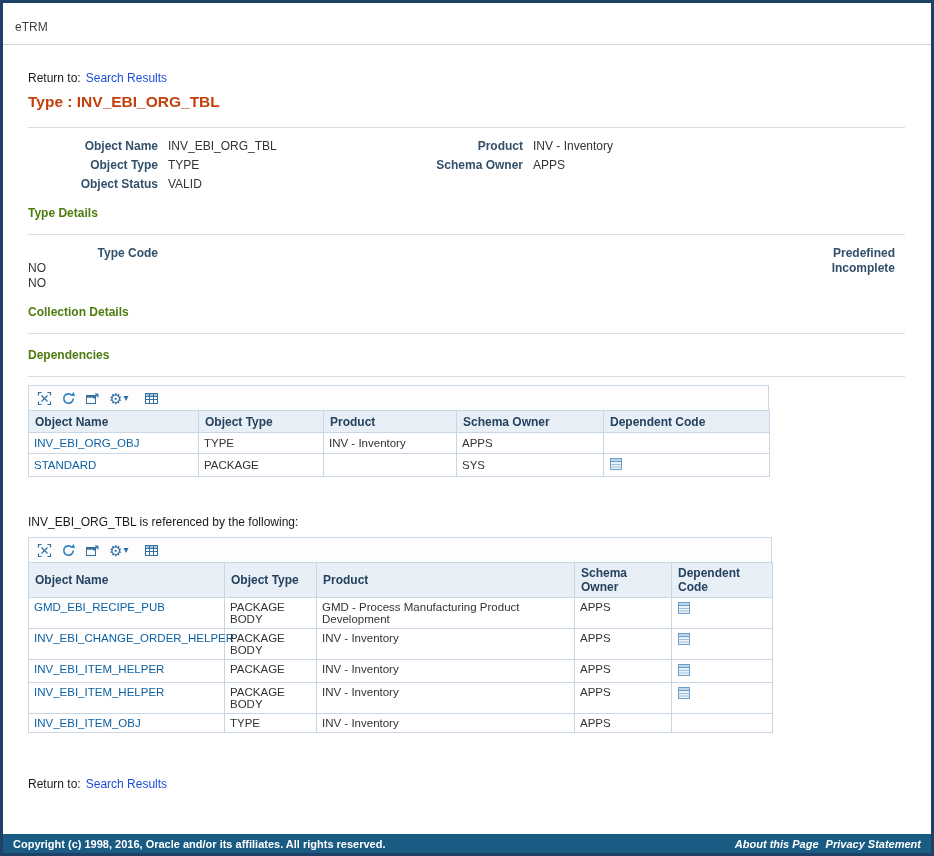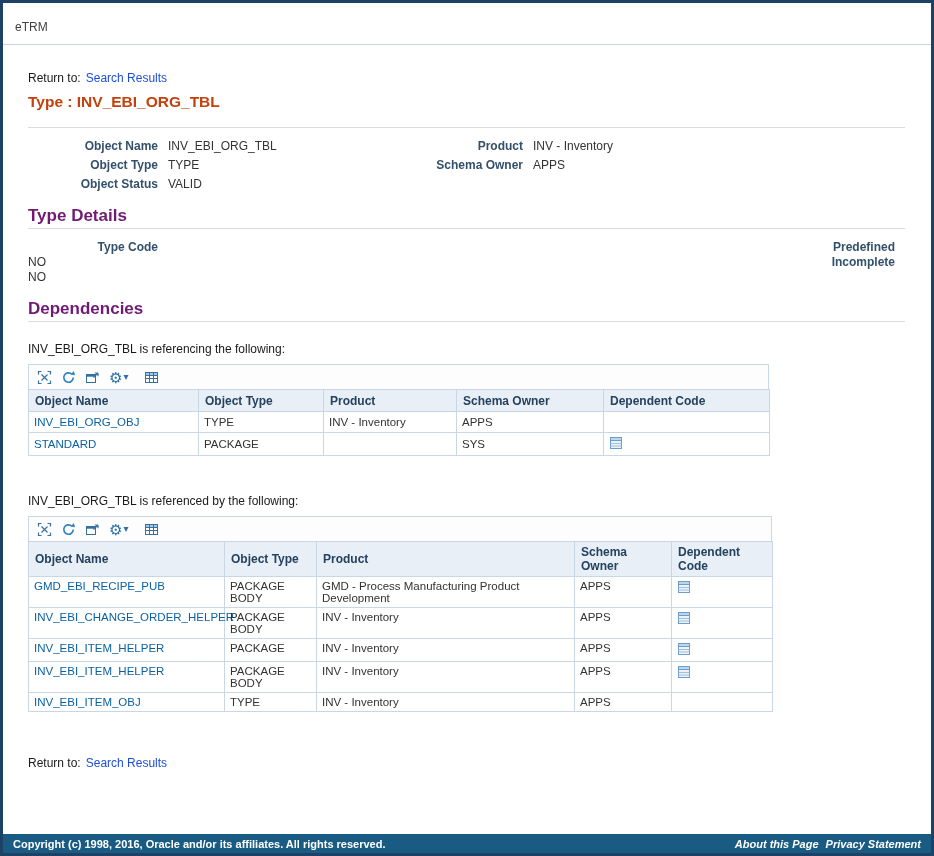--- a/index.html
+++ b/index.html
@@ -22,22 +22,22 @@
   .content { flex:1; padding:0 26px 0 25px; overflow:hidden; }
   .return-row { margin-top:26px; font-size:12px; color:#1a1a1a; }
   .return-row a { color:#1d4ed8; text-decoration:none; margin-left:5px; cursor:pointer; }
   a.inline-link { color:#0b61a4; text-decoration:none; cursor:pointer; }
 
   h1.page-title {
     margin-top:8px; font-size:15.5px; font-weight:bold; color:#c2410c;
     padding-bottom:16px; border-bottom:1px solid #d8dde2;
   }
   h2.section {
-    margin-top:14px; font-size:17px; font-weight:bold; color:#701a75;
-    padding-bottom:2px; border-bottom:1px solid #d8dde2;
+    margin-top:14px; font-size:12px; font-weight:bold; color:#4d7c0f;
+    padding-bottom:14px; border-bottom:1px solid #d8dde2;
   }
 
   .info-grid {
     display:grid; grid-template-columns:140px 250px 115px 1fr;
     row-gap:4px; margin-top:11px; font-size:12px; line-height:15px;
   }
   .kv {
     display:grid; grid-template-columns:140px 1fr;
     margin-top:11px; font-size:12px; line-height:15px;
   }
@@ -122,24 +122,24 @@
 
     <h2 class="section">Type Details</h2>
     <div class="kv">
       <div class="lbl">Type Code</div>
       <div class="lbl">Predefined</div>
       <div class="val">NO</div>
       <div class="lbl">Incomplete</div>
       <div class="val">NO</div>
     </div>
 
+    <h2 class="section">Collection Details</h2>
 
     <h2 class="section">Dependencies</h2>
 
-    <p class="caption first">INV_EBI_ORG_TBL is referencing the following:</p>
 
     <div class="grid-box" style="width:741px;">
       <div class="toolbar">
         <span class="tbtn">
           <svg width="15" height="15" viewBox="0 0 15 15">
               <path d="M1.5 4.5V1.5H4.5 M10.5 1.5H13.5V4.5 M13.5 10.5V13.5H10.5 M4.5 13.5H1.5V10.5" stroke="#34719f" stroke-width="1.2" fill="none"></path>
               <path d="M4.5 4.5L10.5 10.5M10.5 4.5L4.5 10.5" stroke="#34719f" stroke-width="1.2"></path>
             </svg>
         </span>
         <span class="tbtn">

